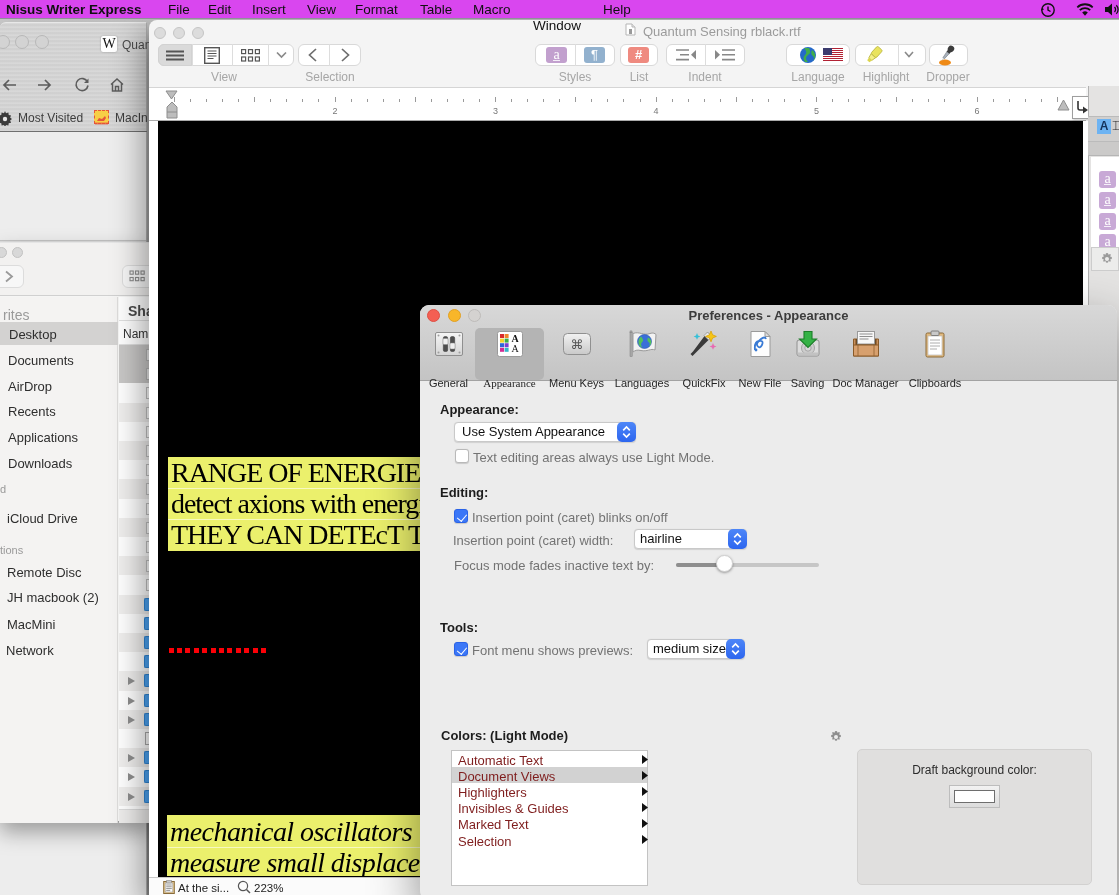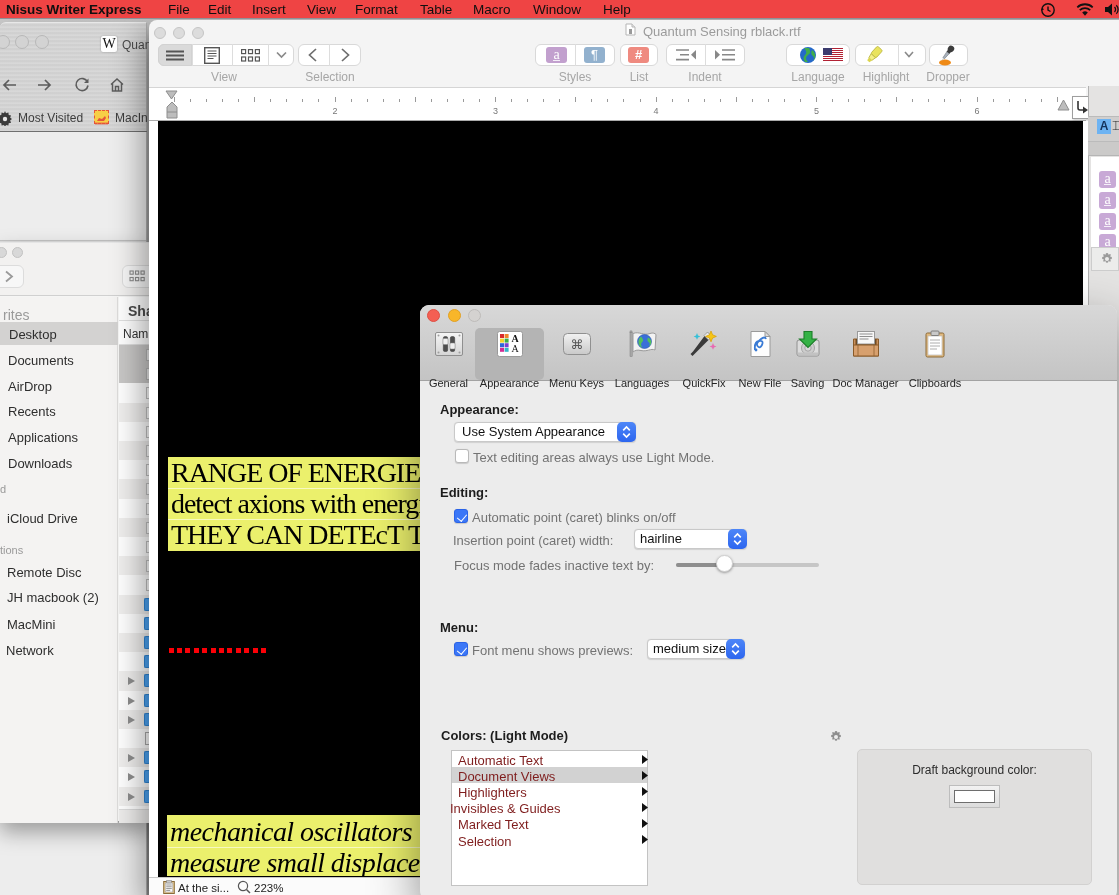--- a/index.html
+++ b/index.html
@@ -1,21 +1,21 @@
 <!DOCTYPE html>
 <html><head>
 <meta charset="utf-8">
 <style>
   * { margin:0; padding:0; box-sizing:border-box; }
   html,body { width:1119px; height:895px; overflow:hidden; font-family:"Liberation Sans", sans-serif; }
   .abs { position:absolute; }
   body { position:relative; background:linear-gradient(155deg,#cbcbcb 0%,#b5b5b5 40%,#9a9a9a 75%,#8b8b8b 100%); }
 
   
-  #menubar { position:absolute; left:0; top:0; width:1119px; height:19px; background:#ef4444; z-index:10;
+  #menubar { position:absolute; left:0; top:0; width:1119px; height:19px; background:#d946ef; z-index:10;
     border-bottom:1px solid #8e9198; }
   #menubar .mi { position:absolute; top:2px; font-size:13.5px; color:#101010; }
 
   
   #firefox { position:absolute; left:0; top:22px; width:147px; height:873px; z-index:1;
     background:repeating-linear-gradient(180deg,#dcdcdc 0px,#cdcdcd 2px,#d8d8d8 4px);
     border-right:1px solid #b0b0b0; border-top:1px solid #e8e8e8; border-radius:6px 0 0 0;
     box-shadow:0 15px 30px rgba(0,0,0,0.35); }
   .circ { position:absolute; border-radius:50%; }
 
@@ -62,21 +62,21 @@
 
 <div id="menubar">
   <span class="mi" style="left:6px; font-weight:bold;">Nisus Writer Express</span>
   <span class="mi" style="left:168px;">File</span>
   <span class="mi" style="left:208px;">Edit</span>
   <span class="mi" style="left:252px;">Insert</span>
   <span class="mi" style="left:307px;">View</span>
   <span class="mi" style="left:355px;">Format</span>
   <span class="mi" style="left:420px;">Table</span>
   <span class="mi" style="left:473px;">Macro</span>
-  <span class="mi" style="left:533px;">Window</span>
+  <span class="mi" style="left:533px;margin-top:16px;">Window</span>
   <span class="mi" style="left:603px;">Help</span>
   <svg class="abs" style="left:1040px;top:2px" width="16" height="16" viewBox="0 0 16 16">
       <circle cx="8" cy="8" r="6.2" fill="none" stroke="#111" stroke-width="1.4"></circle>
       <path d="M8 4.5 V8 L10.5 9.5" fill="none" stroke="#111" stroke-width="1.4"></path>
       <path d="M2.2 5.5 L1 8.5 L4 7.5" fill="#111"></path>
     </svg>
   <svg class="abs" style="left:1075px;top:3px" width="20" height="14" viewBox="0 0 20 14">
       <path d="M10 12.7 L7.2 9.6 a4.2 4.2 0 0 1 5.6 0 Z" fill="#111"></path>
       <path d="M4.8 7.1 a7.6 7.6 0 0 1 10.4 0" fill="none" stroke="#111" stroke-width="1.8"></path>
       <path d="M2.3 4.3 a11.2 11.2 0 0 1 15.4 0" fill="none" stroke="#111" stroke-width="1.8"></path>
@@ -501,20 +501,21 @@
       <circle cx="8" cy="8" r="2" fill="#ececeb"></circle>
     </svg>
 </div>
 
 <div id="prefs">
 
   <div class="abs" style="left:0;top:0;width:697px;height:76px;background:linear-gradient(180deg,#d8d8d8,#c4c4c4);border-bottom:1px solid #a2a2a2;"></div>
   <div class="circ" style="left:7px;top:4px;width:13px;height:13px;background:#f45f53;border:1px solid #dd4f44;"></div>
   <div class="circ" style="left:27.5px;top:4px;width:13px;height:13px;background:#f8b62a;border:1px solid #e0a023;"></div>
   <div class="circ" style="left:48px;top:4px;width:13px;height:13px;background:#d4d2d0;border:1px solid #bdbbb9;"></div>
+  <div class="abs" style="left:0;top:3px;width:697px;text-align:center;font-size:13px;font-weight:600;color:#3c3c3c;">Preferences - Appearance</div>
 
   <div class="abs" style="left:55px;top:23px;width:69px;height:52px;background:#b4b4b4;border-radius:5px;"></div>
   <div class="ticon" style="left:13.5px;"><svg width="30" height="28" viewBox="0 0 30 28">
         <rect x="1.5" y="2.5" width="27" height="23" rx="1.5" fill="url(#gg)" stroke="#8f8f8f"></rect>
         <defs>
           <linearGradient id="gg" x1="0" y1="0" x2="0" y2="1">
             <stop offset="0" stop-color="#f5f5f5"></stop>
             <stop offset="1" stop-color="#d5d5d5"></stop>
           </linearGradient>
         </defs>
@@ -536,21 +537,21 @@
 <rect x="5" y="8.6" width="4" height="4" fill="#f3d32c"></rect>
           <rect x="9.6" y="8.6" width="4" height="4" fill="#3fae49"></rect>
 <rect x="5" y="13.2" width="4" height="4" fill="#2c66d9"></rect>
           <rect x="9.6" y="13.2" width="4" height="4" fill="#7b3fd1"></rect>
 <rect x="5" y="17.8" width="4" height="4" fill="#d12c93"></rect>
           <rect x="9.6" y="17.8" width="4" height="4" fill="#35b5c9"></rect>
 </g>
         <text x="20" y="12" font-family="Liberation Serif" font-size="10" font-weight="bold" text-anchor="middle" fill="#111">A</text>
         <text x="20" y="22" font-family="Liberation Serif" font-size="10" text-anchor="middle" fill="#111">A</text>
       </svg></div>
-  <div class="tlab" style="left:44.5px;width:90px;">Appearance</div>
+  <div class="tlab" style="left:44.5px;width:90px;font-family:Liberation Serif, serif;">Appearance</div>
   <div class="ticon" style="left:141.5px;"><svg width="30" height="28" viewBox="0 0 30 28">
         <rect x="1.5" y="3.5" width="27" height="21" rx="4" fill="url(#gk)" stroke="#909090"></rect>
         <defs>
           <linearGradient id="gk" x1="0" y1="0" x2="0" y2="1">
             <stop offset="0" stop-color="#f2f2f2"></stop>
             <stop offset="1" stop-color="#c9c9c9"></stop>
           </linearGradient>
         </defs>
         <text x="15" y="18.5" font-size="13" text-anchor="middle" fill="#555">⌘</text>
       </svg></div>
@@ -610,29 +611,29 @@
       </svg></div>
   <div class="tlab" style="left:470.0px;width:90px;">Clipboards</div>
 
   <div class="abs phead" style="left:20px;top:97px;">Appearance:</div>
   <div class="abs popup" style="left:34px;top:117px;width:182px;">Use System Appearance</div>
   <div class="abs cb" style="left:35px;top:144px;"></div>
   <div class="abs plabel" style="left:53px;top:145px;">Text editing areas always use Light Mode.</div>
 
   <div class="abs phead" style="left:20px;top:180px;">Editing:</div>
   <div class="abs cb cbon" style="left:34px;top:204px;"></div>
-  <div class="abs plabel" style="left:52px;top:205px;">Automatic point (caret) blinks on/off</div>
+  <div class="abs plabel" style="left:52px;top:205px;">Insertion point (caret) blinks on/off</div>
   <div class="abs plabel" style="left:33px;top:228px;">Insertion point (caret) width:</div>
   <div class="abs popup" style="left:214px;top:224px;width:113px;padding-left:5px;">hairline</div>
   <div class="abs plabel" style="left:34px;top:253px;">Focus mode fades inactive text by:</div>
   <div class="abs" style="left:256px;top:258px;width:143px;height:3.5px;background:#c6c6c6;border-radius:2px;"></div>
   <div class="abs" style="left:256px;top:258px;width:49px;height:3.5px;background:#8e8e8e;border-radius:2px;"></div>
   <div class="circ" style="left:296px;top:250px;width:17px;height:17px;background:#fff;border:0.5px solid #d0d0d0;box-shadow:0 1px 2.5px rgba(0,0,0,0.35);"></div>
 
-  <div class="abs phead" style="left:20px;top:315px;">Menu:</div>
+  <div class="abs phead" style="left:20px;top:315px;">Tools:</div>
   <div class="abs cb cbon" style="left:34px;top:337px;"></div>
   <div class="abs plabel" style="left:52px;top:338px;">Font menu shows previews:</div>
   <div class="abs popup" style="left:227px;top:334px;width:98px;padding-left:5px;">medium size</div>
 
   <div class="stepper" style="left:197px;top:117px;"><svg width="17" height="16" viewBox="0 0 17 16">
         <path d="M5.2 6.4 L8.5 3 L11.8 6.4" fill="none" stroke="#fff" stroke-width="1.6"></path>
         <path d="M5.2 9.6 L8.5 13 L11.8 9.6" fill="none" stroke="#fff" stroke-width="1.6"></path>
       </svg></div>
   <div class="stepper" style="left:308px;top:224px;"><svg width="17" height="16" viewBox="0 0 17 16">
         <path d="M5.2 6.4 L8.5 3 L11.8 6.4" fill="none" stroke="#fff" stroke-width="1.6"></path>
@@ -646,21 +647,21 @@
   <svg class="abs" style="left:408px;top:424px" width="16" height="16" viewBox="0 0 16 16">
       <path d="M8 2 l1 .2 .5 1.6 1.6-.8 .8 .8 -.8 1.6 1.6 .5 .2 1 -.2 1 -1.6 .5 .8 1.6 -.8 .8 -1.6-.8 -.5 1.6 -1 .2 -1-.2 -.5-1.6 -1.6 .8 -.8-.8 .8-1.6 -1.6-.5 -.2-1 .2-1 1.6-.5 -.8-1.6 .8-.8 1.6 .8 .5-1.6 Z" fill="#8e8e8e"></path>
       <circle cx="8" cy="8" r="2" fill="#ececec"></circle>
     </svg>
 
   <div class="abs" style="left:31px;top:445px;width:197px;height:136px;background:#fff;border:1px solid #c3c3c3;"></div>
   <div class="abs" style="left:32px;top:462.2px;width:195px;height:16.1px;background:#d2d2d2;"></div>
   <div class="abs llist" style="left:38px;top:448px;">Automatic Text</div>
   <div class="abs llist" style="left:38px;top:464.1px;">Document Views</div>
   <div class="abs llist" style="left:38px;top:480.2px;">Highlighters</div>
-  <div class="abs llist" style="left:30px;top:496.3px;">Invisibles &amp; Guides</div>
+  <div class="abs llist" style="left:38px;top:496.3px;">Invisibles &amp; Guides</div>
   <div class="abs llist" style="left:38px;top:512.4px;">Marked Text</div>
   <div class="abs llist" style="left:38px;top:528.5px;">Selection</div>
   <svg class="abs" style="left:221px;top:448.5px" width="8" height="11" viewBox="0 0 8 11">
       <path d="M1 1 l6 4.5 -6 4.5 Z" fill="#111"></path>
     </svg>
   <svg class="abs" style="left:221px;top:464.6px" width="8" height="11" viewBox="0 0 8 11">
       <path d="M1 1 l6 4.5 -6 4.5 Z" fill="#111"></path>
     </svg>
   <svg class="abs" style="left:221px;top:480.7px" width="8" height="11" viewBox="0 0 8 11">
       <path d="M1 1 l6 4.5 -6 4.5 Z" fill="#111"></path>

